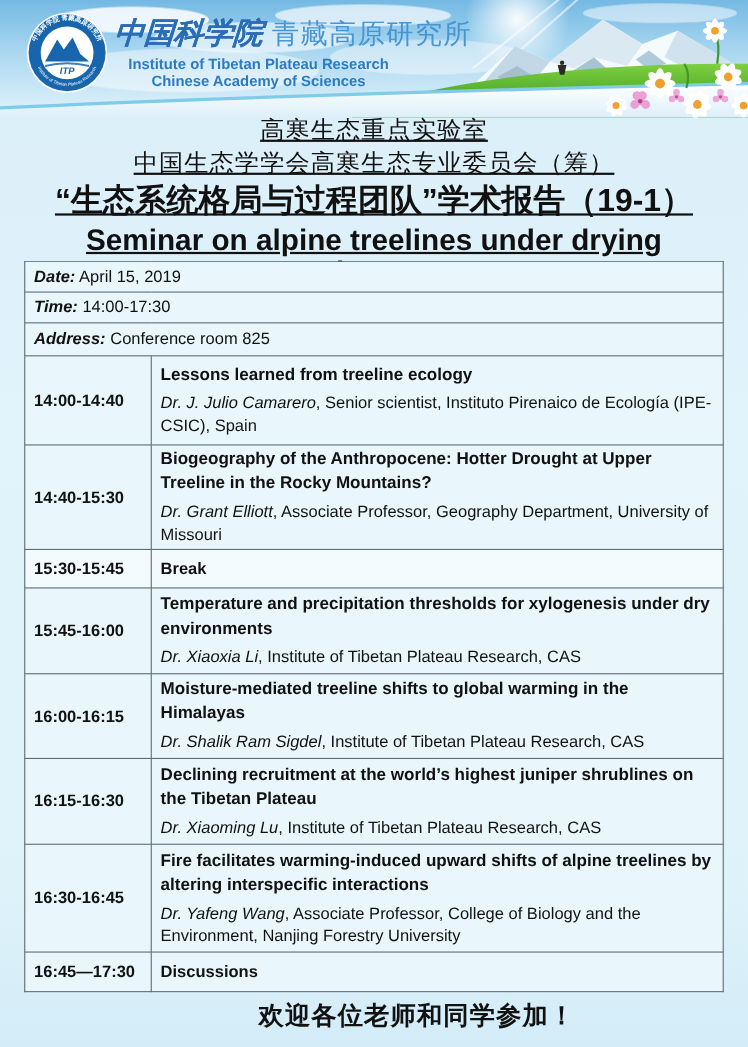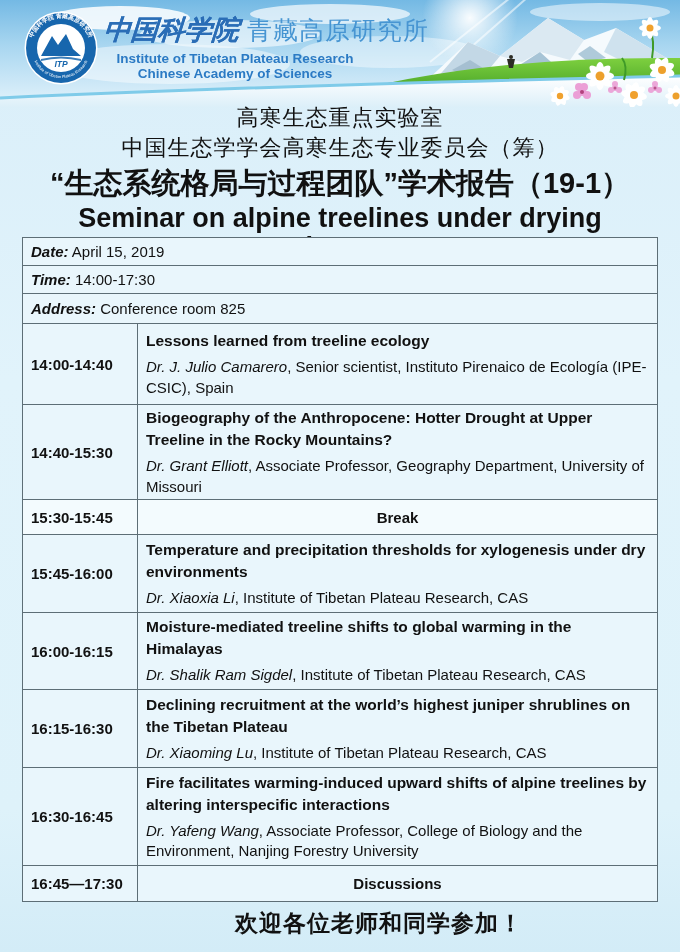--- a/index.html
+++ b/index.html
@@ -14,42 +14,42 @@
   .logo{position:absolute;top:11px;left:24px;width:74px;height:74px;}
   .brand{position:absolute;top:12px;left:104px;width:300px;}
   .brand-cn{display:flex;align-items:baseline;white-space:nowrap;}
   .brand-callig{
     font-size:27px;font-weight:bold;font-style:italic;color:#2a6db6;
     letter-spacing:0px;transform:skewX(-4deg);text-shadow:0 0 .5px #2a6db6;
   }
   .brand-cn-name{font-size:25px;font-weight:500;color:#4795d2;margin-left:8px;letter-spacing:1px;}
   .brand-en{margin-top:3px;width:262px;text-align:center;color:#2b7ac4;font-weight:bold;font-size:13.5px;line-height:1.12;}
   
-  .titles{position:absolute;top:103px;left:0;width:680px;text-align:center;}
+  .titles{position:absolute;top:103px;left:0;width:680px;text-align:center;text-decoration:underline;}
   .title-cn-1{font-size:22px;font-weight:500;line-height:29px;letter-spacing:1px;}
   .title-cn-2{font-size:22px;font-weight:500;line-height:31px;letter-spacing:1px;}
   .title-cn-big{font-size:29px;font-weight:900;line-height:41px;letter-spacing:0px;}
   .title-en{font-size:27px;font-weight:bold;line-height:29px;}
   
   table.sched{
     position:absolute;top:237px;left:22px;width:636px;
     border-collapse:collapse;table-layout:fixed;
   }
   table.sched td{
     border:1px solid #5d6e76;background:#e9f6fc;
     font-size:15px;vertical-align:middle;padding:2px 8px;
   }
   td.info-cell{padding-left:9px;}
   .info-label{font-weight:bold;font-style:italic;}
   td.time-cell{font-weight:bold;padding-left:9px;white-space:nowrap;}
   td.talk-cell{padding:4px 10px 5px 12px;}
   .talk-title{font-weight:bold;font-size:15.5px;line-height:1.42;}
   .talk-speaker{margin-top:5px;font-size:15px;line-height:1.35;}
   .speaker-name{font-style:italic;}
-  td.label-cell{text-align:center;}
+  td.label-cell{text-align:left;}
   .row-label{font-weight:bold;}
   tr.break-row td{background:#f3fbfe;}
   
   .footer-welcome{
     position:absolute;top:908px;left:0;width:666px;text-align:center;
     font-size:23px;font-weight:bold;letter-spacing:1px;padding-left:46px;
   }
   .footer-code{position:absolute;top:967px;left:578px;font-size:17px;}
 </style>
 </head>

